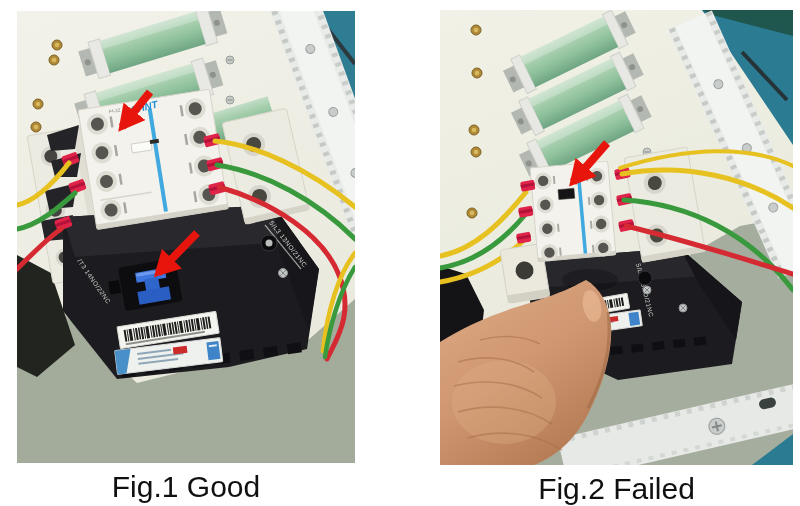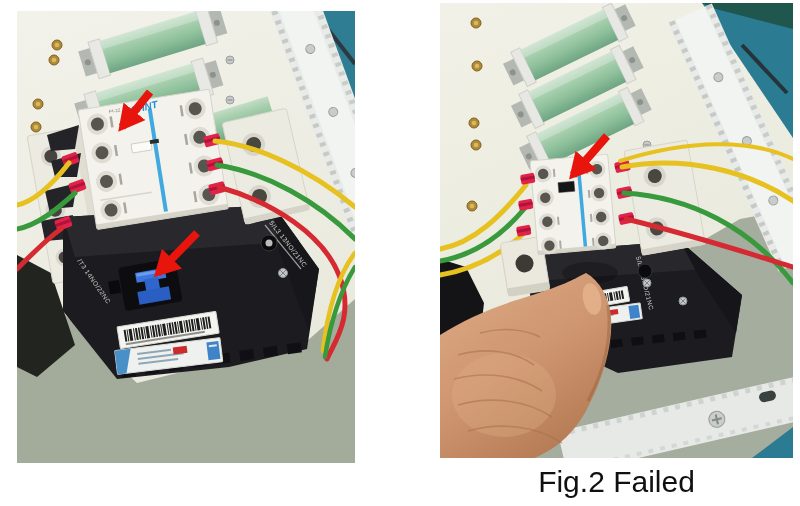--- a/index.html
+++ b/index.html
@@ -1,20 +1,20 @@
 <!DOCTYPE html>
 <html><head>
 <meta charset="utf-8">
 <style>
   html,body{margin:0;padding:0;background:#ffffff;}
   .page{position:relative;width:800px;height:506px;background:#ffffff;overflow:hidden;
         font-family:"Liberation Sans",sans-serif;}
   figure{position:absolute;margin:0;padding:0;}
   #fig1{left:17px;top:11px;width:338px;}
-  #fig2{left:440px;top:3px;width:353px;}
+  #fig2{left:440px;top:10px;width:353px;}
   .photo{display:block;line-height:0;}
   figcaption{margin-top:7px;text-align:center;font-size:30px;color:#101010;}
   svg{display:block;}
   svg text{font-family:"Liberation Sans",sans-serif;}
 </style>
 </head>
 <body>
 
 <div class="page">
 
@@ -260,20 +260,21 @@
         <path d="M200,154 C250,162 300,190 338,228" stroke="#38993d" stroke-width="5"></path>
         <path d="M202,176 C258,192 306,224 322,264 S318,330 310,348" stroke="#d62a33" stroke-width="5"></path>
         <path d="M338,242 C322,262 310,300 306,340" stroke="#e6c11f" stroke-width="4.5"></path>
         <path d="M338,256 C324,278 313,312 308,346" stroke="#38993d" stroke-width="4.5"></path>
       </g>
 
       <line x1="133" y1="81" x2="105" y2="116" stroke="#e8150d" stroke-width="8" marker-end="url(#f1-ah)"></line>
       <line x1="180" y1="222" x2="141" y2="262" stroke="#e8150d" stroke-width="8" marker-end="url(#f1-ah)"></line>
     </svg>
     </div>
+    <figcaption>Fig.1 Good</figcaption>
   </figure>
 
   <figure id="fig2">
     <div class="photo">
     <svg viewBox="0 0 353 455" width="353" height="455">
       <defs>
         <linearGradient id="f2-pg" x1="0" y1="0" x2="0.3" y2="1">
           <stop offset="0" stop-color="#f1f1e7"></stop>
               <stop offset="1" stop-color="#e7e8da"></stop>
         </linearGradient>

